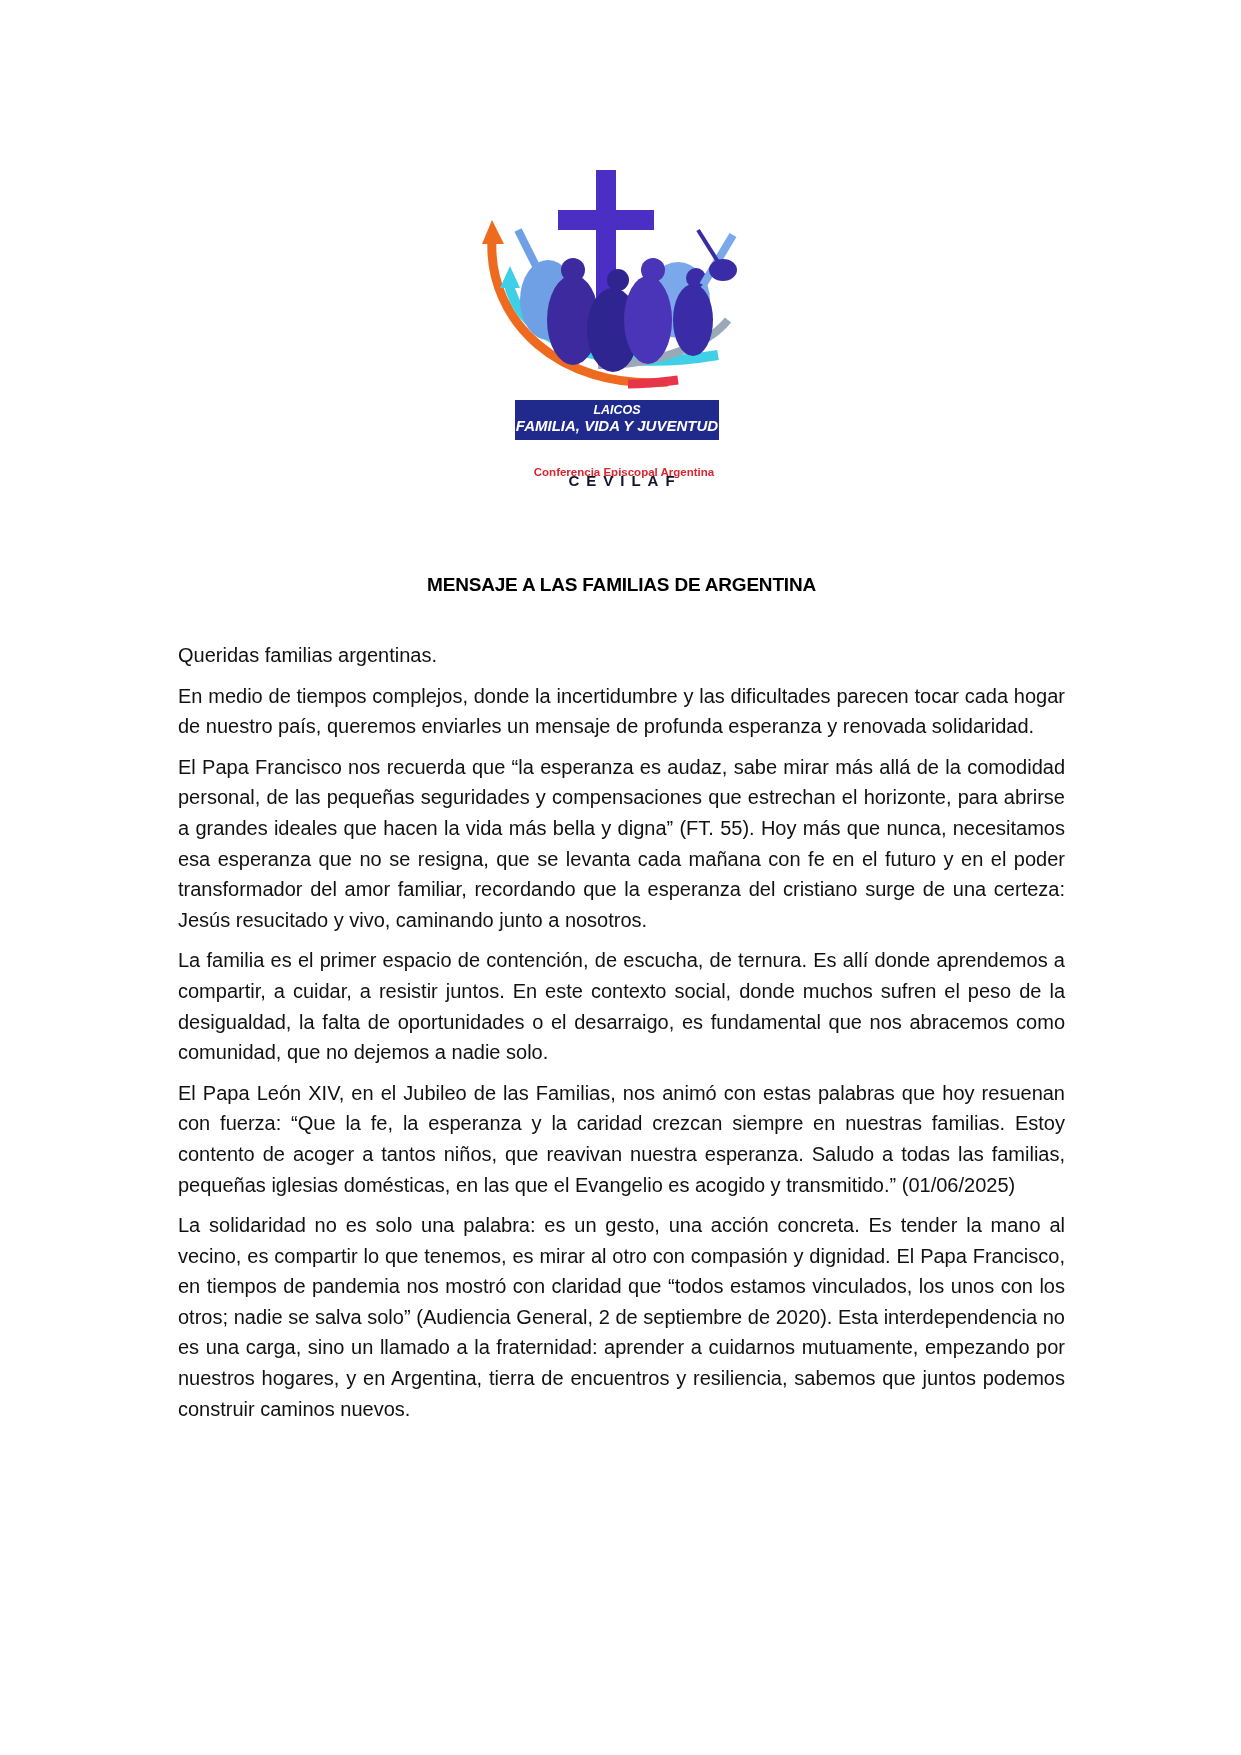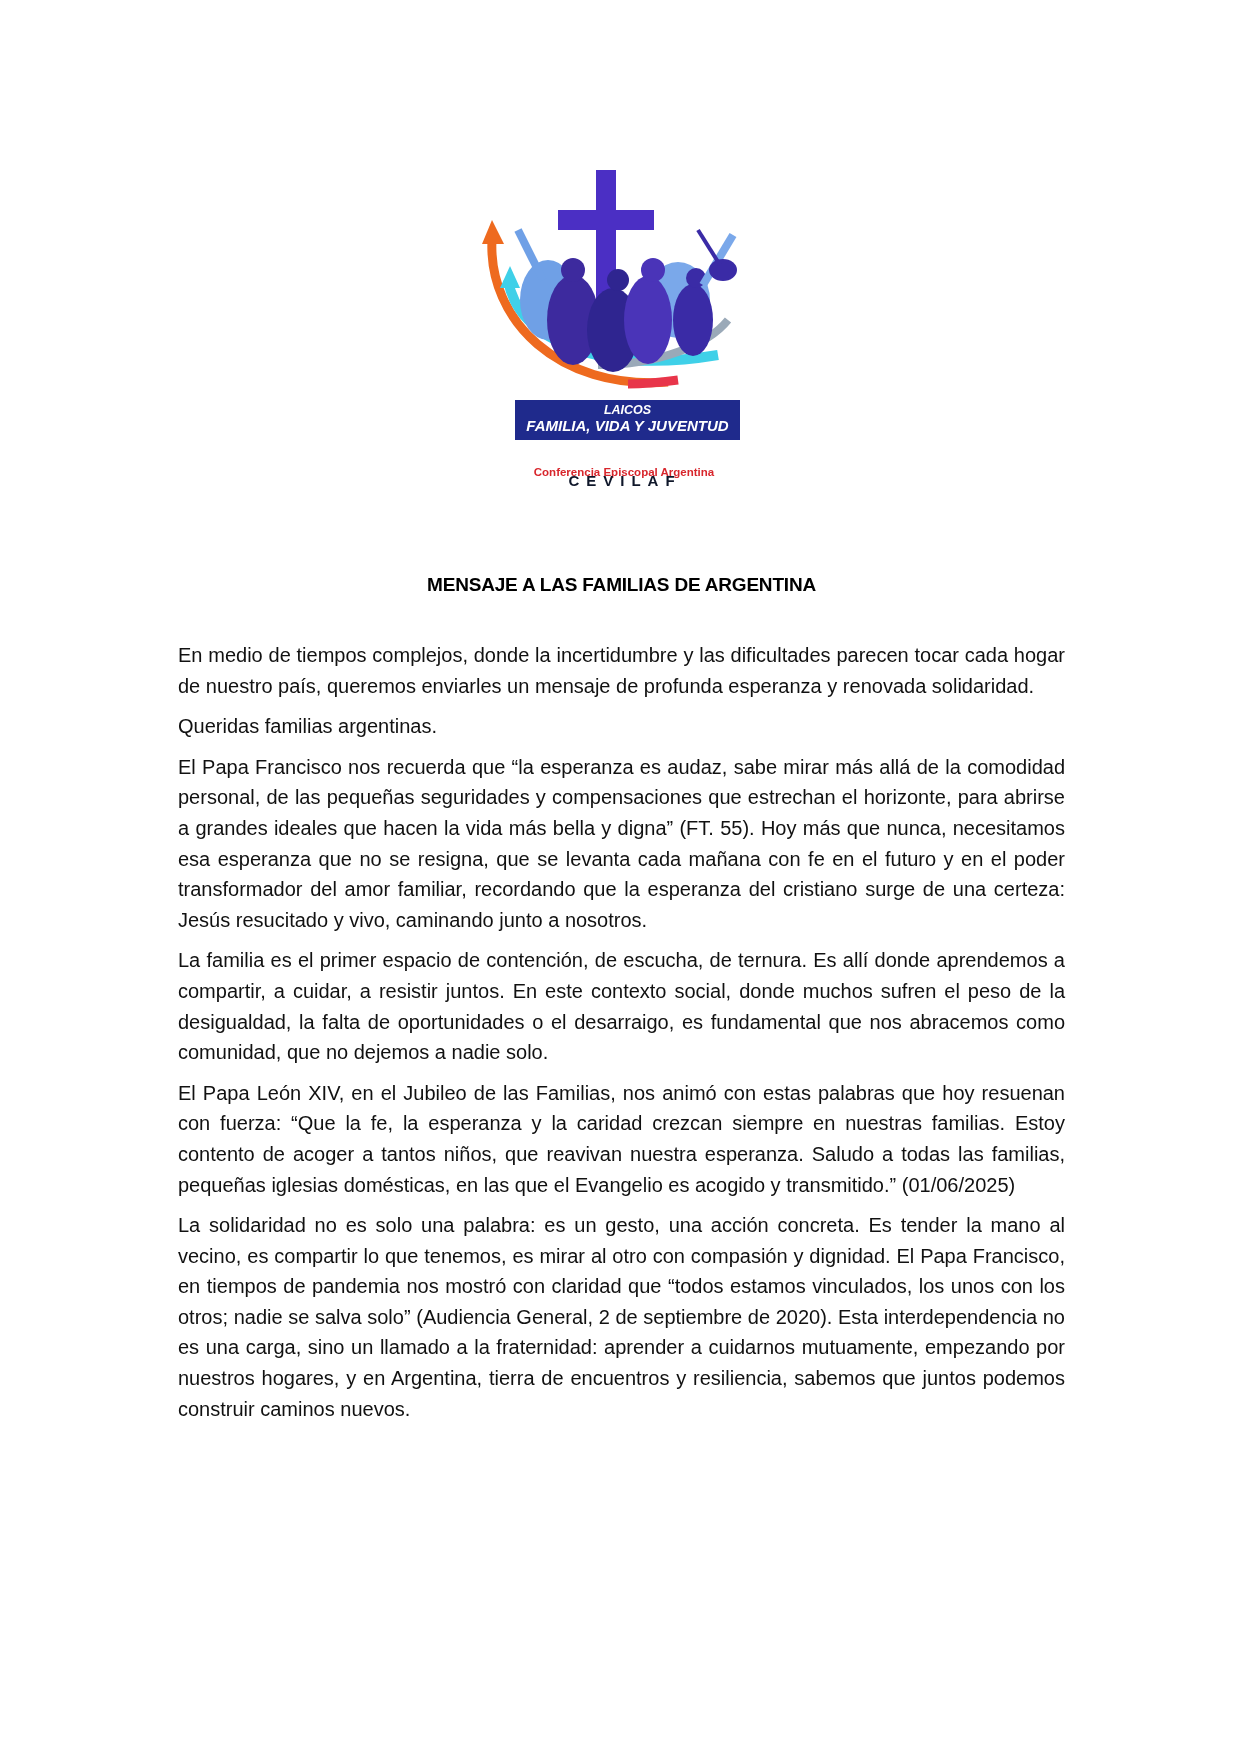--- a/index.html
+++ b/index.html
@@ -1,20 +1,20 @@
 <!DOCTYPE html>
 <html><head>
 <meta charset="utf-8">
 <style>
   html, body { margin: 0; padding: 0; background: #ffffff; }
   body { width: 1241px; height: 1755px; position: relative; overflow: hidden; }
   .page { position: absolute; left: 0; top: 0; width: 1241px; height: 1755px; background: #fff; }
   .logo { position: absolute; left: 478px; top: 170px; width: 280px; height: 290px; }
   .logo svg { position: absolute; left: 0; top: 0; }
-  .banner { position: absolute; left: 515px; top: 400px; width: 225px; height: 40px; background: #1f2a8c; }
+  .banner { position: absolute; left: 515px; top: 400px; width: 204px; height: 40px; background: #1f2a8c; }
   .banner-line1, .banner-line2 { color: #fff; font-family: "Liberation Sans", sans-serif; font-style: italic; font-weight: bold; text-align: center; line-height: 15px; }
   .banner-line1 { font-size: 12.5px; padding-top: 3px; }
   .banner-line2 { font-size: 15px; }
   .banner-sub { position: absolute; left: 515px; top: 464px; width: 218px; height: 17px; color: #d8262c; font-family: "Liberation Sans", sans-serif; font-weight: bold; font-size: 11.5px; text-align: center; line-height: 17px; }
   .cevilaf { position: absolute; left: 520px; top: 472px; width: 210px; text-align: center; color: #0f172a; font-family: "Liberation Sans", sans-serif; font-weight: bold; font-size: 15px; letter-spacing: 7px; }
   .title { position: absolute; left: 178px; top: 558px; width: 887px; text-align: center; font-family: "Liberation Sans", sans-serif; font-weight: bold; font-size: 19px; color: #000; letter-spacing: -0.2px; margin-top: 16px; }
   .body { position: absolute; left: 178px; top: 640px; width: 887px; font-family: "Liberation Sans", sans-serif; font-size: 20px; line-height: 30.6px; color: #111; }
   .body p { margin: 0 0 10px 0; text-align: justify; }
 </style>
 </head>
@@ -60,20 +60,20 @@
     <div class="banner-line1">LAICOS</div>
     <div class="banner-line2">FAMILIA, VIDA Y JUVENTUD</div>
   </div>
   <div class="banner-sub">Conferencia Episcopal Argentina</div>
 
   <div class="cevilaf">CEVILAF</div>
 
   <div class="title">MENSAJE A LAS FAMILIAS DE ARGENTINA</div>
 
   <div class="body">
+    <p>Queridas familias argentinas.</p>
     <p>En medio de tiempos complejos, donde la incertidumbre y las dificultades parecen tocar cada hogar de nuestro país, queremos enviarles un mensaje de profunda esperanza y renovada solidaridad.</p>
-    <p>Queridas familias argentinas.</p>
     <p>El Papa Francisco nos recuerda que “la esperanza es audaz, sabe mirar más allá de la comodidad personal, de las pequeñas seguridades y compensaciones que estrechan el horizonte, para abrirse a grandes ideales que hacen la vida más bella y digna” (FT. 55). Hoy más que nunca, necesitamos esa esperanza que no se resigna, que se levanta cada mañana con fe en el futuro y en el poder transformador del amor familiar, recordando que la esperanza del cristiano surge de una certeza: Jesús resucitado y vivo, caminando junto a nosotros.</p>
     <p>La familia es el primer espacio de contención, de escucha, de ternura. Es allí donde aprendemos a compartir, a cuidar, a resistir juntos. En este contexto social, donde muchos sufren el peso de la desigualdad, la falta de oportunidades o el desarraigo, es fundamental que nos abracemos como comunidad, que no dejemos a nadie solo.</p>
     <p>El Papa León XIV, en el Jubileo de las Familias, nos animó con estas palabras que hoy resuenan con fuerza: “Que la fe, la esperanza y la caridad crezcan siempre en nuestras familias. Estoy contento de acoger a tantos niños, que reavivan nuestra esperanza. Saludo a todas las familias, pequeñas iglesias domésticas, en las que el Evangelio es acogido y transmitido.” (01/06/2025)</p>
     <p>La solidaridad no es solo una palabra: es un gesto, una acción concreta. Es tender la mano al vecino, es compartir lo que tenemos, es mirar al otro con compasión y dignidad. El Papa Francisco, en tiempos de pandemia nos mostró con claridad que “todos estamos vinculados, los unos con los otros; nadie se salva solo” (Audiencia General, 2 de septiembre de 2020). Esta interdependencia no es una carga, sino un llamado a la fraternidad: aprender a cuidarnos mutuamente, empezando por nuestros hogares, y en Argentina, tierra de encuentros y resiliencia, sabemos que juntos podemos construir caminos nuevos.</p>
   </div>
 </div>
 
 </body></html>

